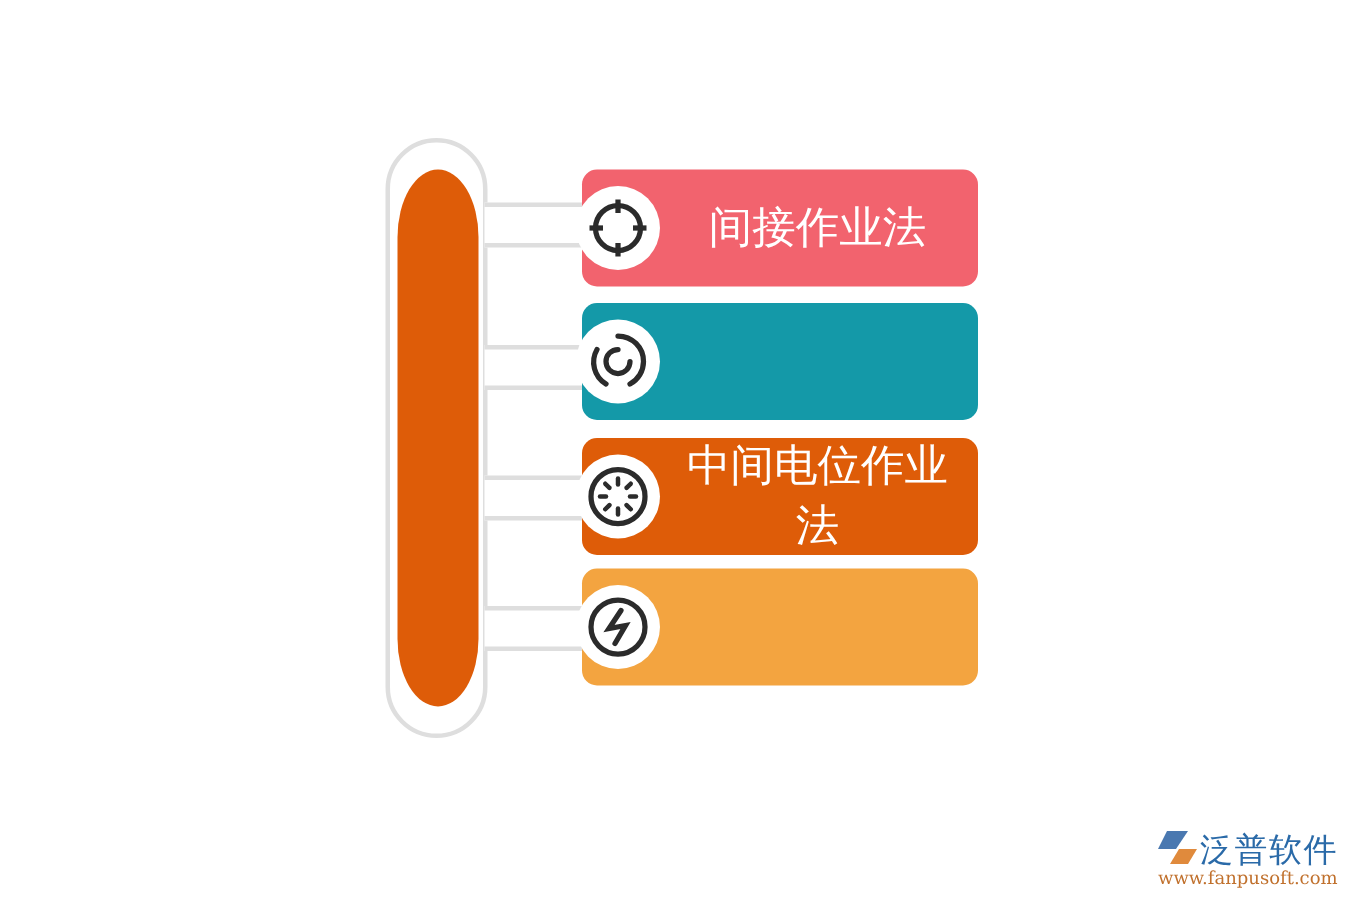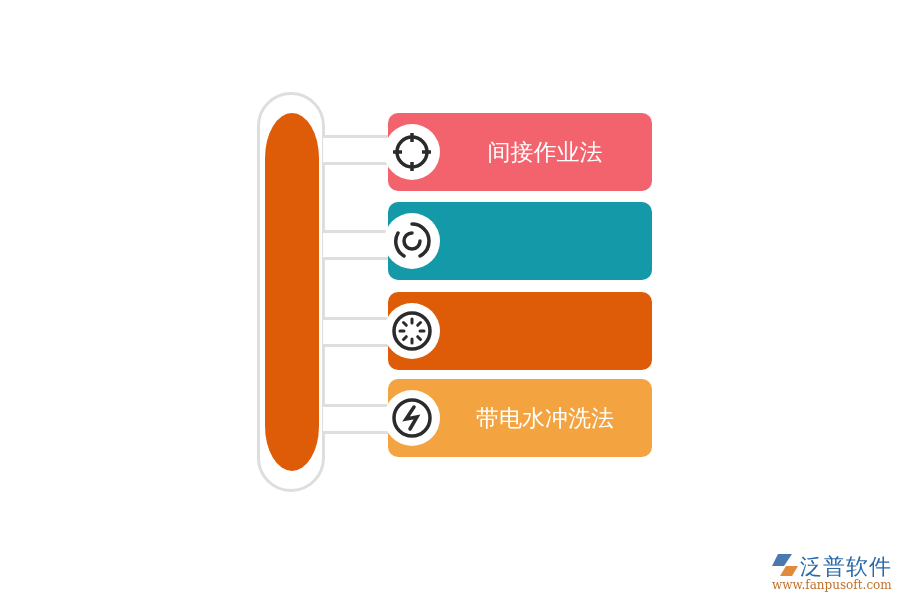--- a/index.html
+++ b/index.html
@@ -10,21 +10,21 @@
   .inner-pill { position:absolute; left:265px; top:113px; width:54px; height:358px;
                 background:#de5c08; border-radius:27px / 45px; }
   .connector { position:absolute; left:323px; width:80px; height:30px; box-sizing:border-box;
                border-top:3px solid #dedede; border-bottom:3px solid #dedede; background:#fff; }
   .card { position:absolute; left:388px; width:264px; height:78px; border-radius:10px;
           display:flex; align-items:center; }
   .icon-circle { position:absolute; left:-4px; width:56px; height:56px; border-radius:50%;
                  background:#fff; display:flex; align-items:center; justify-content:center; }
   .icon-circle svg { width:44px; height:44px; }
   .card-label { position:absolute; left:58px; right:8px; text-align:center; color:#fff;
-                font-size:23px; letter-spacing:0px; }
+                font-size:29px; letter-spacing:0px; }
   .logo { position:absolute; left:768px; top:552px; width:128px; height:42px; }
   .logo-text { position:absolute; left:32px; top:0; font-size:22px; color:#2a6aa8;
                font-family:"DejaVu Sans", sans-serif; letter-spacing:1px; }
   .logo-url { position:absolute; left:4px; top:26px; font-size:12px; color:#c0702c;
               font-family:"DejaVu Serif", serif; }
 </style>
 </head>
 <body>
 
 <div class="outer-pill"></div>
@@ -67,30 +67,30 @@
         <line x1="22" y1="30" x2="22" y2="34"></line>
         <line x1="10" y1="22" x2="14" y2="22"></line>
         <line x1="30" y1="22" x2="34" y2="22"></line>
         <line x1="13.5" y1="13.5" x2="16.3" y2="16.3"></line>
         <line x1="27.7" y1="27.7" x2="30.5" y2="30.5"></line>
         <line x1="30.5" y1="13.5" x2="27.7" y2="16.3"></line>
         <line x1="16.3" y1="27.7" x2="13.5" y2="30.5"></line>
       </g>
     </svg>
   </div>
+  <span class="card-label">中间电位作业法</span>
 </div>
 
 <div class="card" style="top:379px;background:#f3a440;">
   <div class="icon-circle">
     <svg viewBox="0 0 44 44">
       <circle cx="22" cy="22" r="18" fill="none" stroke="#2b2b2b" stroke-width="3.5"></circle>
       <path d="M24 11 L16 23 L27 21 L20 33" fill="none" stroke="#2b2b2b" stroke-width="3.5" stroke-linejoin="miter" stroke-linecap="round"></path>
     </svg>
   </div>
-  <span class="card-label">带电水冲洗法</span>
 </div>
 
 <div class="logo">
   <svg viewBox="0 0 30 26" width="30" height="26" style="position:absolute;left:2px;top:0;">
     <polygon points="8,2 22,2 14,14 2,14" fill="#4a78b0"></polygon>
     <polygon points="16,14 28,14 22,24 10,24" fill="#e08a3c"></polygon>
   </svg>
   <span class="logo-text">泛普软件</span>
   <span class="logo-url">www.fanpusoft.com</span>
 </div>

